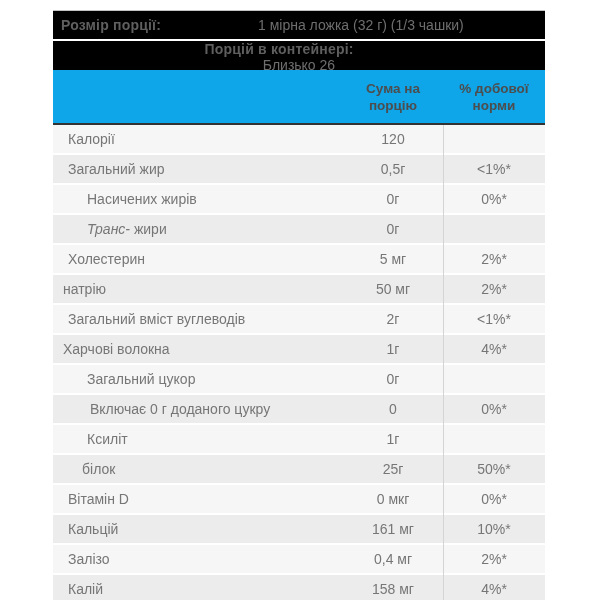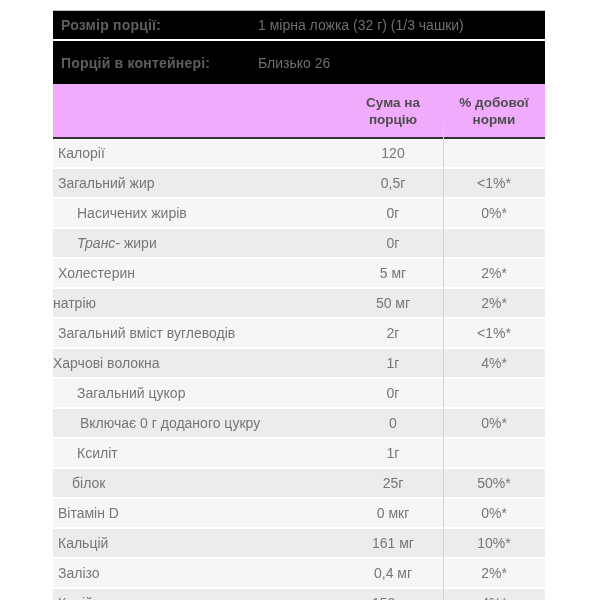--- a/index.html
+++ b/index.html
@@ -21,41 +21,41 @@
   .serving-section {
     border-top: 1px solid #c2c2c2;
   }
   .serving-row {
     display: flex;
     align-items: center;
     height: 28px;
     background: #000000;
     border-bottom: 2px solid #ffffff;
   }
-  .serving-row:last-child { border-bottom: none; height: 43px; }
+  .serving-row:last-child { border-bottom: none; height: 29px; flex-direction: column; }
   .serving-label {
     width: 197px;
     padding-left: 8px;
     font-size: 14px;
     font-weight: bold;
     color: #5f5f5f;
     letter-spacing: 0.2px;
   }
   .serving-value {
     font-size: 14px;
     color: #6e6e6e;
   }
   
   .header-row {
     display: grid;
     grid-template-columns: 290px 100px 102px;
     height: 53px;
     align-items: center;
     border-bottom: 2px solid #333333;
-    background: #f0abfc;
+    background: #0ea5e9;
   }
   .h-cell {
     text-align: center;
     font-size: 13.5px;
     font-weight: bold;
     color: #4d4d4d;
     line-height: 17px;
   }
   .h-cell span { display: block; }
   
@@ -66,20 +66,21 @@
     align-items: center;
     border-bottom: 2px solid #ffffff;
     font-size: 14px;
     color: #767676;
   }
   .nutrient-row:nth-child(odd)  { background: #f6f6f6; }
   .nutrient-row:nth-child(even) { background: #ececec; }
   .label-cell { 
     white-space: nowrap;
     overflow: hidden;
+    margin-left: 10px;
   }
   .lbl-italic { font-style: italic; }
   .amount-cell, .dv-cell { text-align: center; }
   
   .v-divider {
     position: absolute;
     left: 390px;
     top: 115px;
     width: 1px;
     height: 490px;

